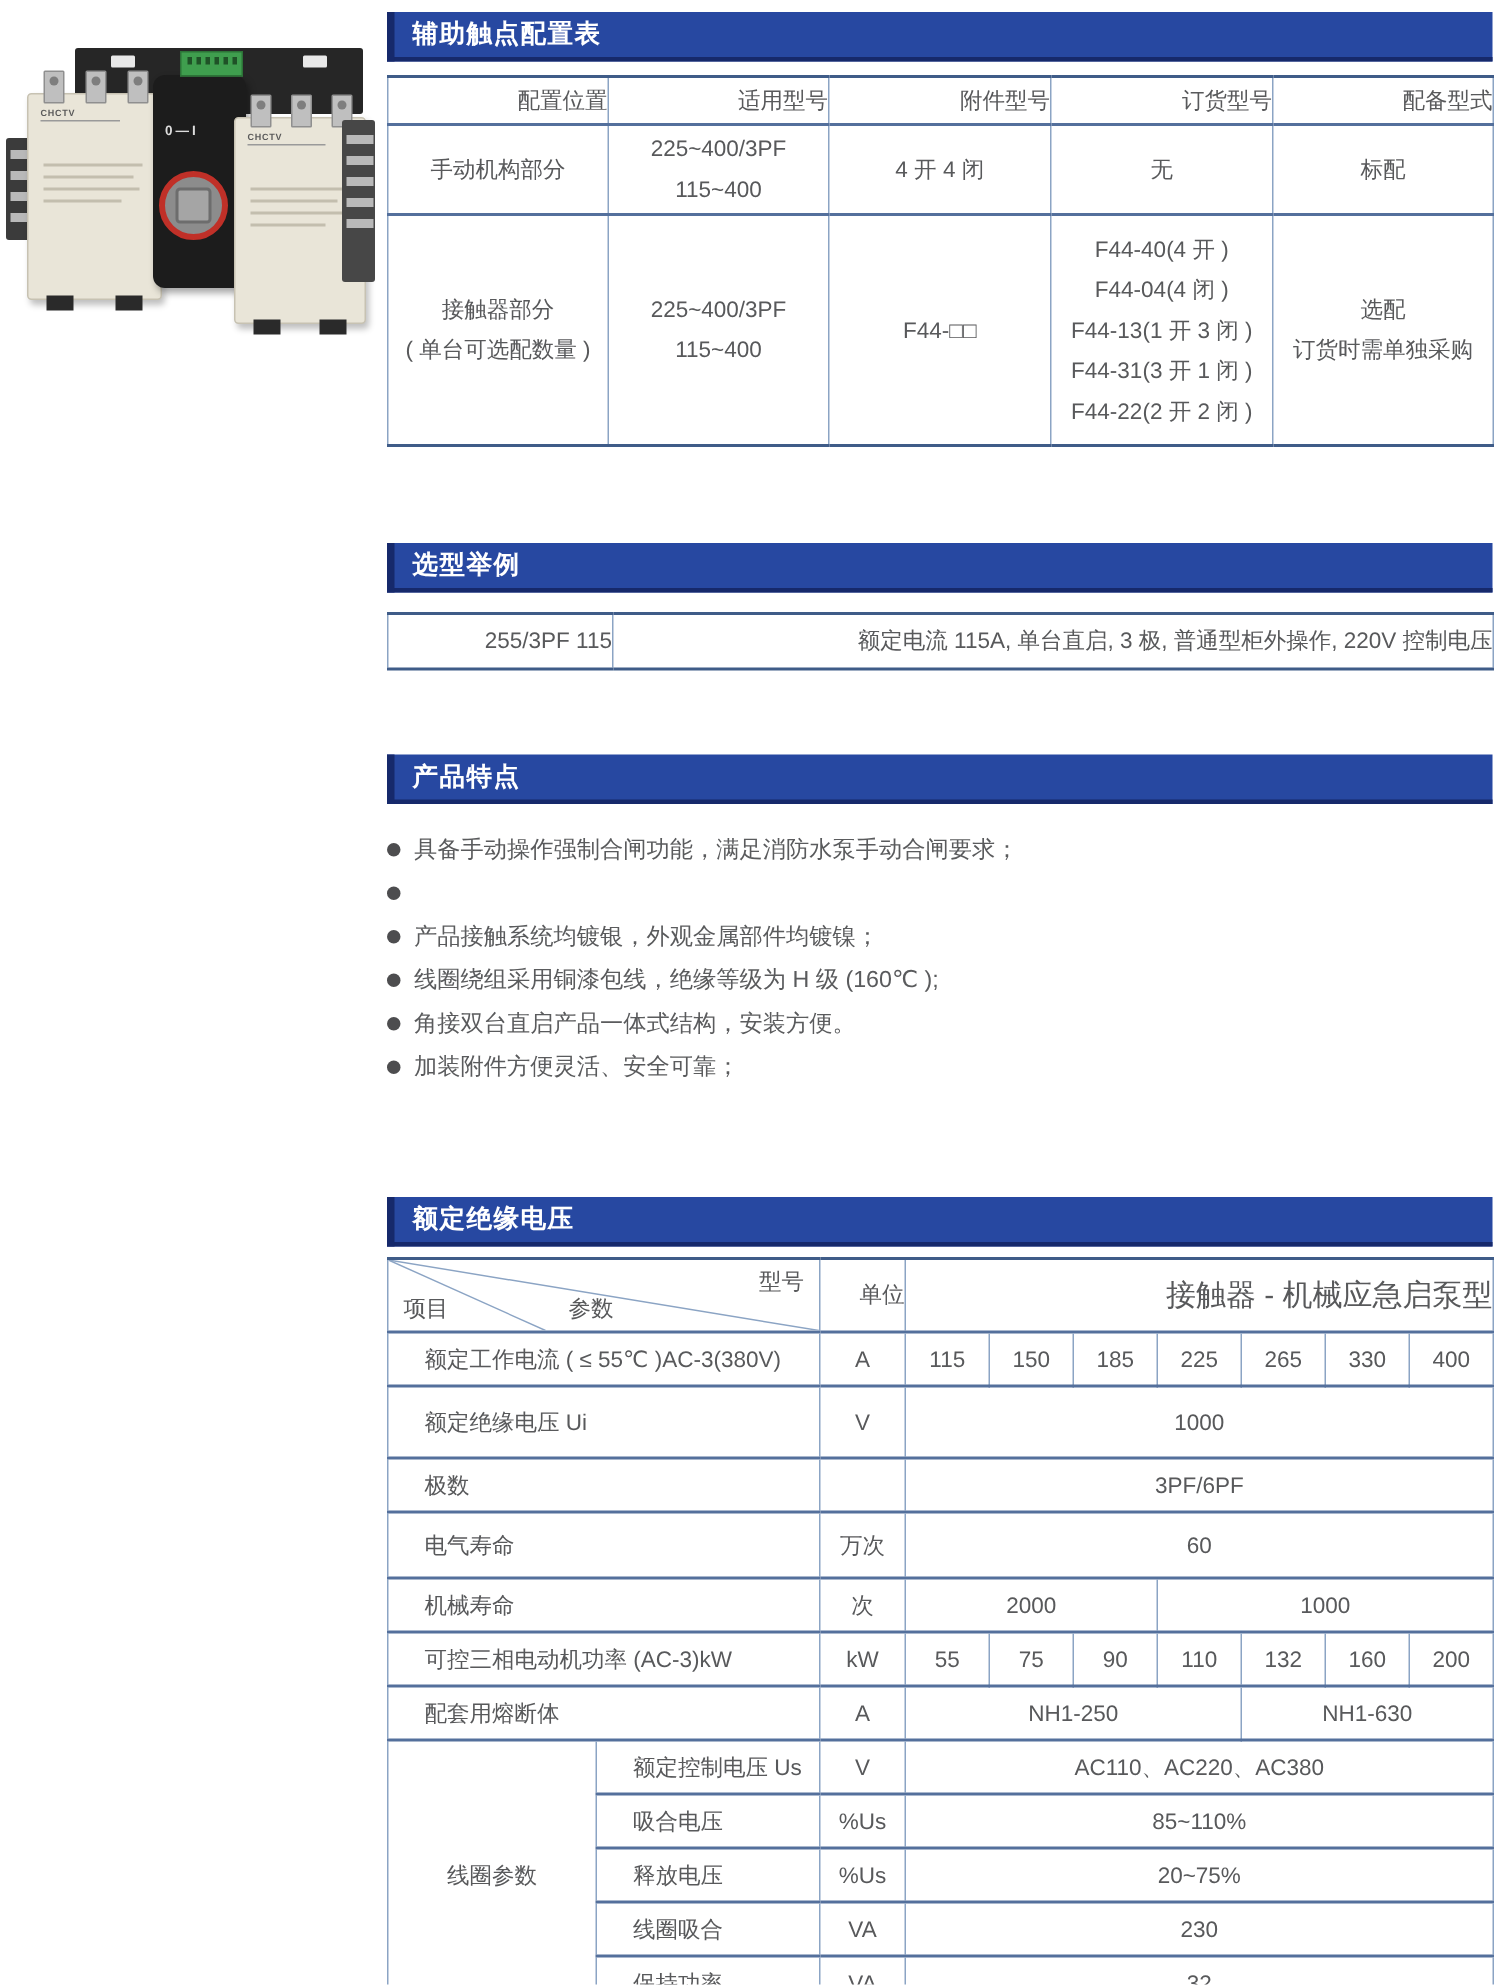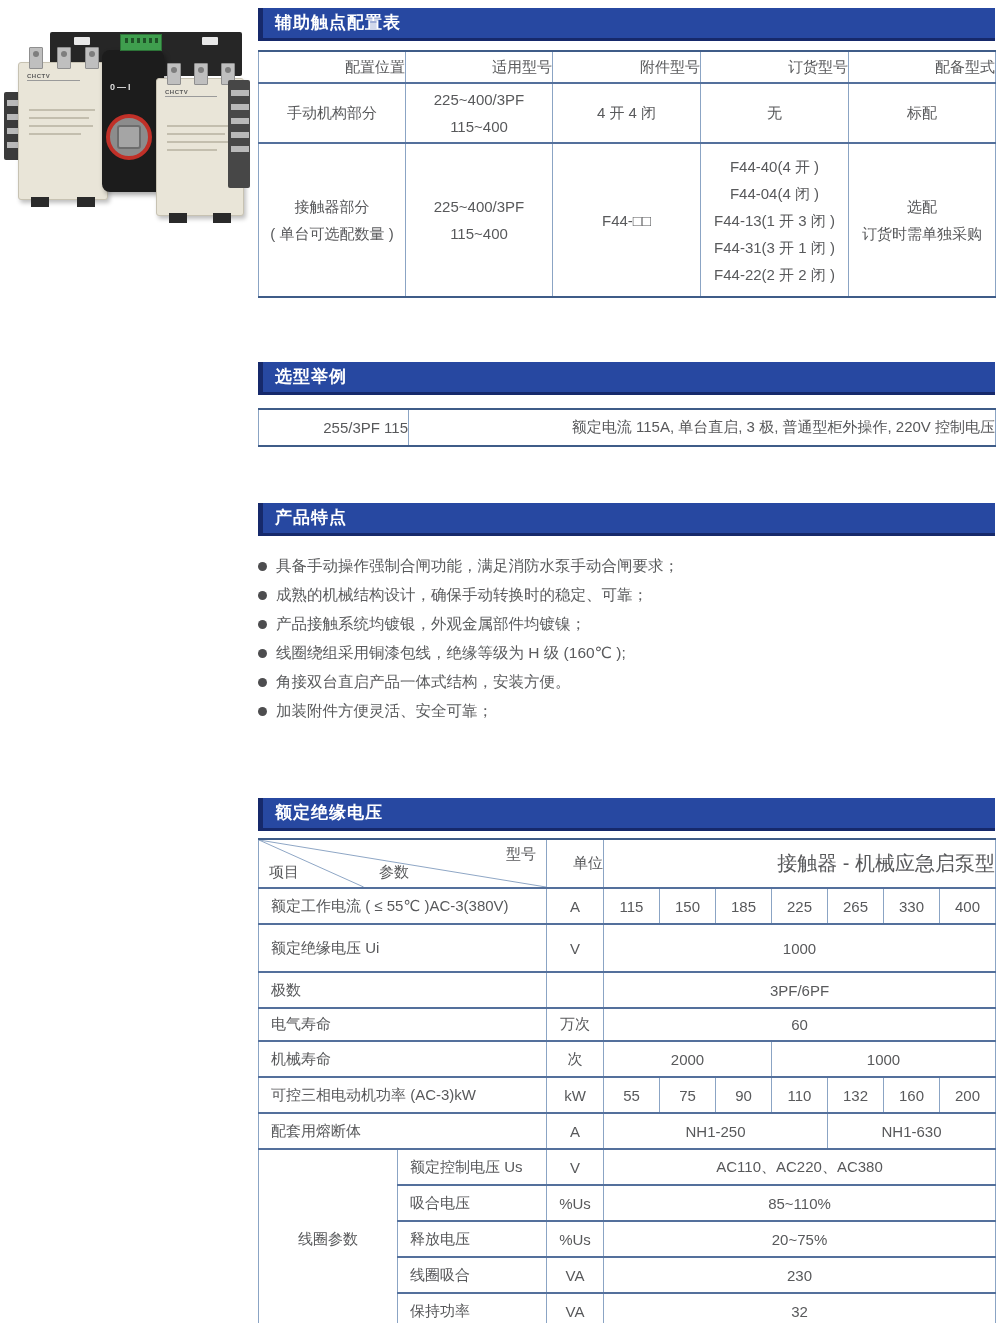--- a/index.html
+++ b/index.html
@@ -12,21 +12,21 @@
          color:#fff; font-weight:bold; font-size:17px; line-height:29px; padding-left:12px; letter-spacing:1px; }
 
   
   table { border-collapse:collapse; table-layout:fixed; position:absolute; left:258px; background:#fff; }
   td, th { font-weight:normal; font-size:15px; color:#58595b; text-align:center; vertical-align:middle;
            border-left:1px solid #8ba4c4; border-right:1px solid #8ba4c4; }
   .hline td, .hline th { border-top:2px solid #54709c; }
   .t-outer-top { border-top:2px solid #3f5c88 !important;text-align:right; }
   .t-outer-bot { border-bottom:2px solid #3f5c88 !important; }
   .lines div { line-height:27px; }
-  .left-pad { text-align:left; padding-left:12px; }
+  .left-pad { text-align:left; padding-left:24px; }
 
   
   .features { position:absolute; left:258px; width:737px; list-style:none; }
   .features li { display:flex; align-items:center; height:29px; font-size:15.5px; color:#5a5b5d; }
   .features .dot { width:9px; height:9px; border-radius:50%; background:#4d4d4f; margin-right:9px; flex:0 0 auto; }
 
   
   .corner { position:relative; padding:0;font-family:Liberation Serif, serif; }
   .corner svg { position:absolute; left:0; top:0; width:100%; height:100%; }
   .corner .c-tr { position:absolute; top:5px; right:10px; font-size:15px; }
@@ -192,21 +192,20 @@
 
   <div class="bar" style="top:503px">产品特点</div>
 
   <ul class="features" style="top:552px">
     <li>
         <span class="dot"></span>
         <span>具备手动操作强制合闸功能，满足消防水泵手动合闸要求；</span>
       </li>
     <li>
         <span class="dot"></span>
-        <span>成熟的机械结构设计，确保手动转换时的稳定、可靠；</span>
       </li>
     <li>
         <span class="dot"></span>
         <span>产品接触系统均镀银，外观金属部件均镀镍；</span>
       </li>
     <li>
         <span class="dot"></span>
         <span>线圈绕组采用铜漆包线，绝缘等级为 H 级 (160℃ );</span>
       </li>
     <li>
@@ -262,21 +261,21 @@
     <tr class="hline" style="height:48px">
       <td colspan="2" class="left-pad">额定绝缘电压 Ui</td>
       <td>V</td>
       <td colspan="7">1000</td>
     </tr>
     <tr class="hline" style="height:36px">
       <td colspan="2" class="left-pad">极数</td>
       <td></td>
       <td colspan="7">3PF/6PF</td>
     </tr>
-    <tr class="hline" style="height:33px">
+    <tr class="hline" style="height:44px">
       <td colspan="2" class="left-pad">电气寿命</td>
       <td>万次</td>
       <td colspan="7">60</td>
     </tr>
     <tr class="hline" style="height:36px">
       <td colspan="2" class="left-pad">机械寿命</td>
       <td>次</td>
       <td colspan="3">2000</td>
       <td colspan="4">1000</td>
     </tr>

